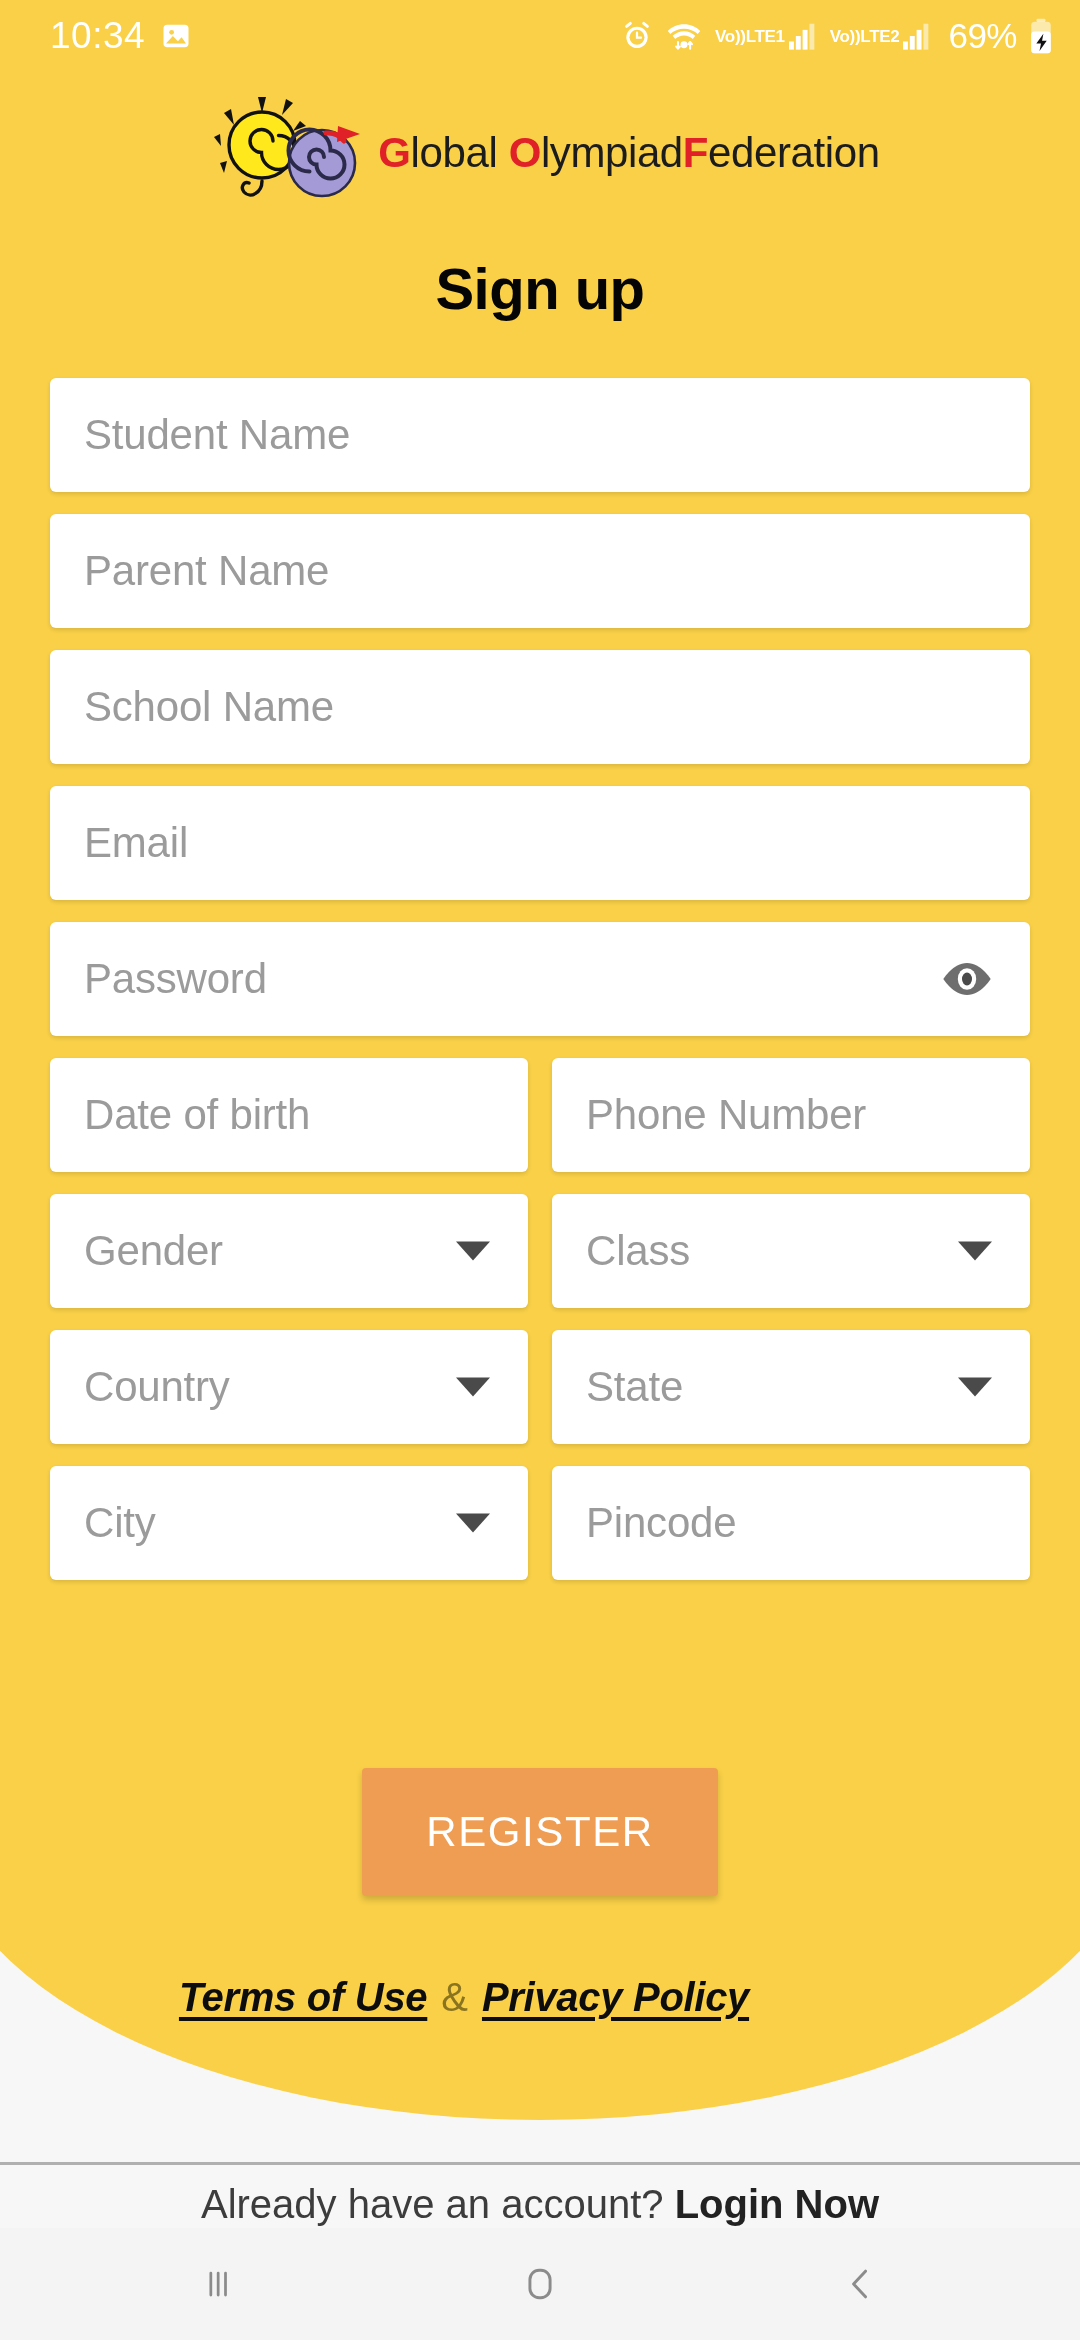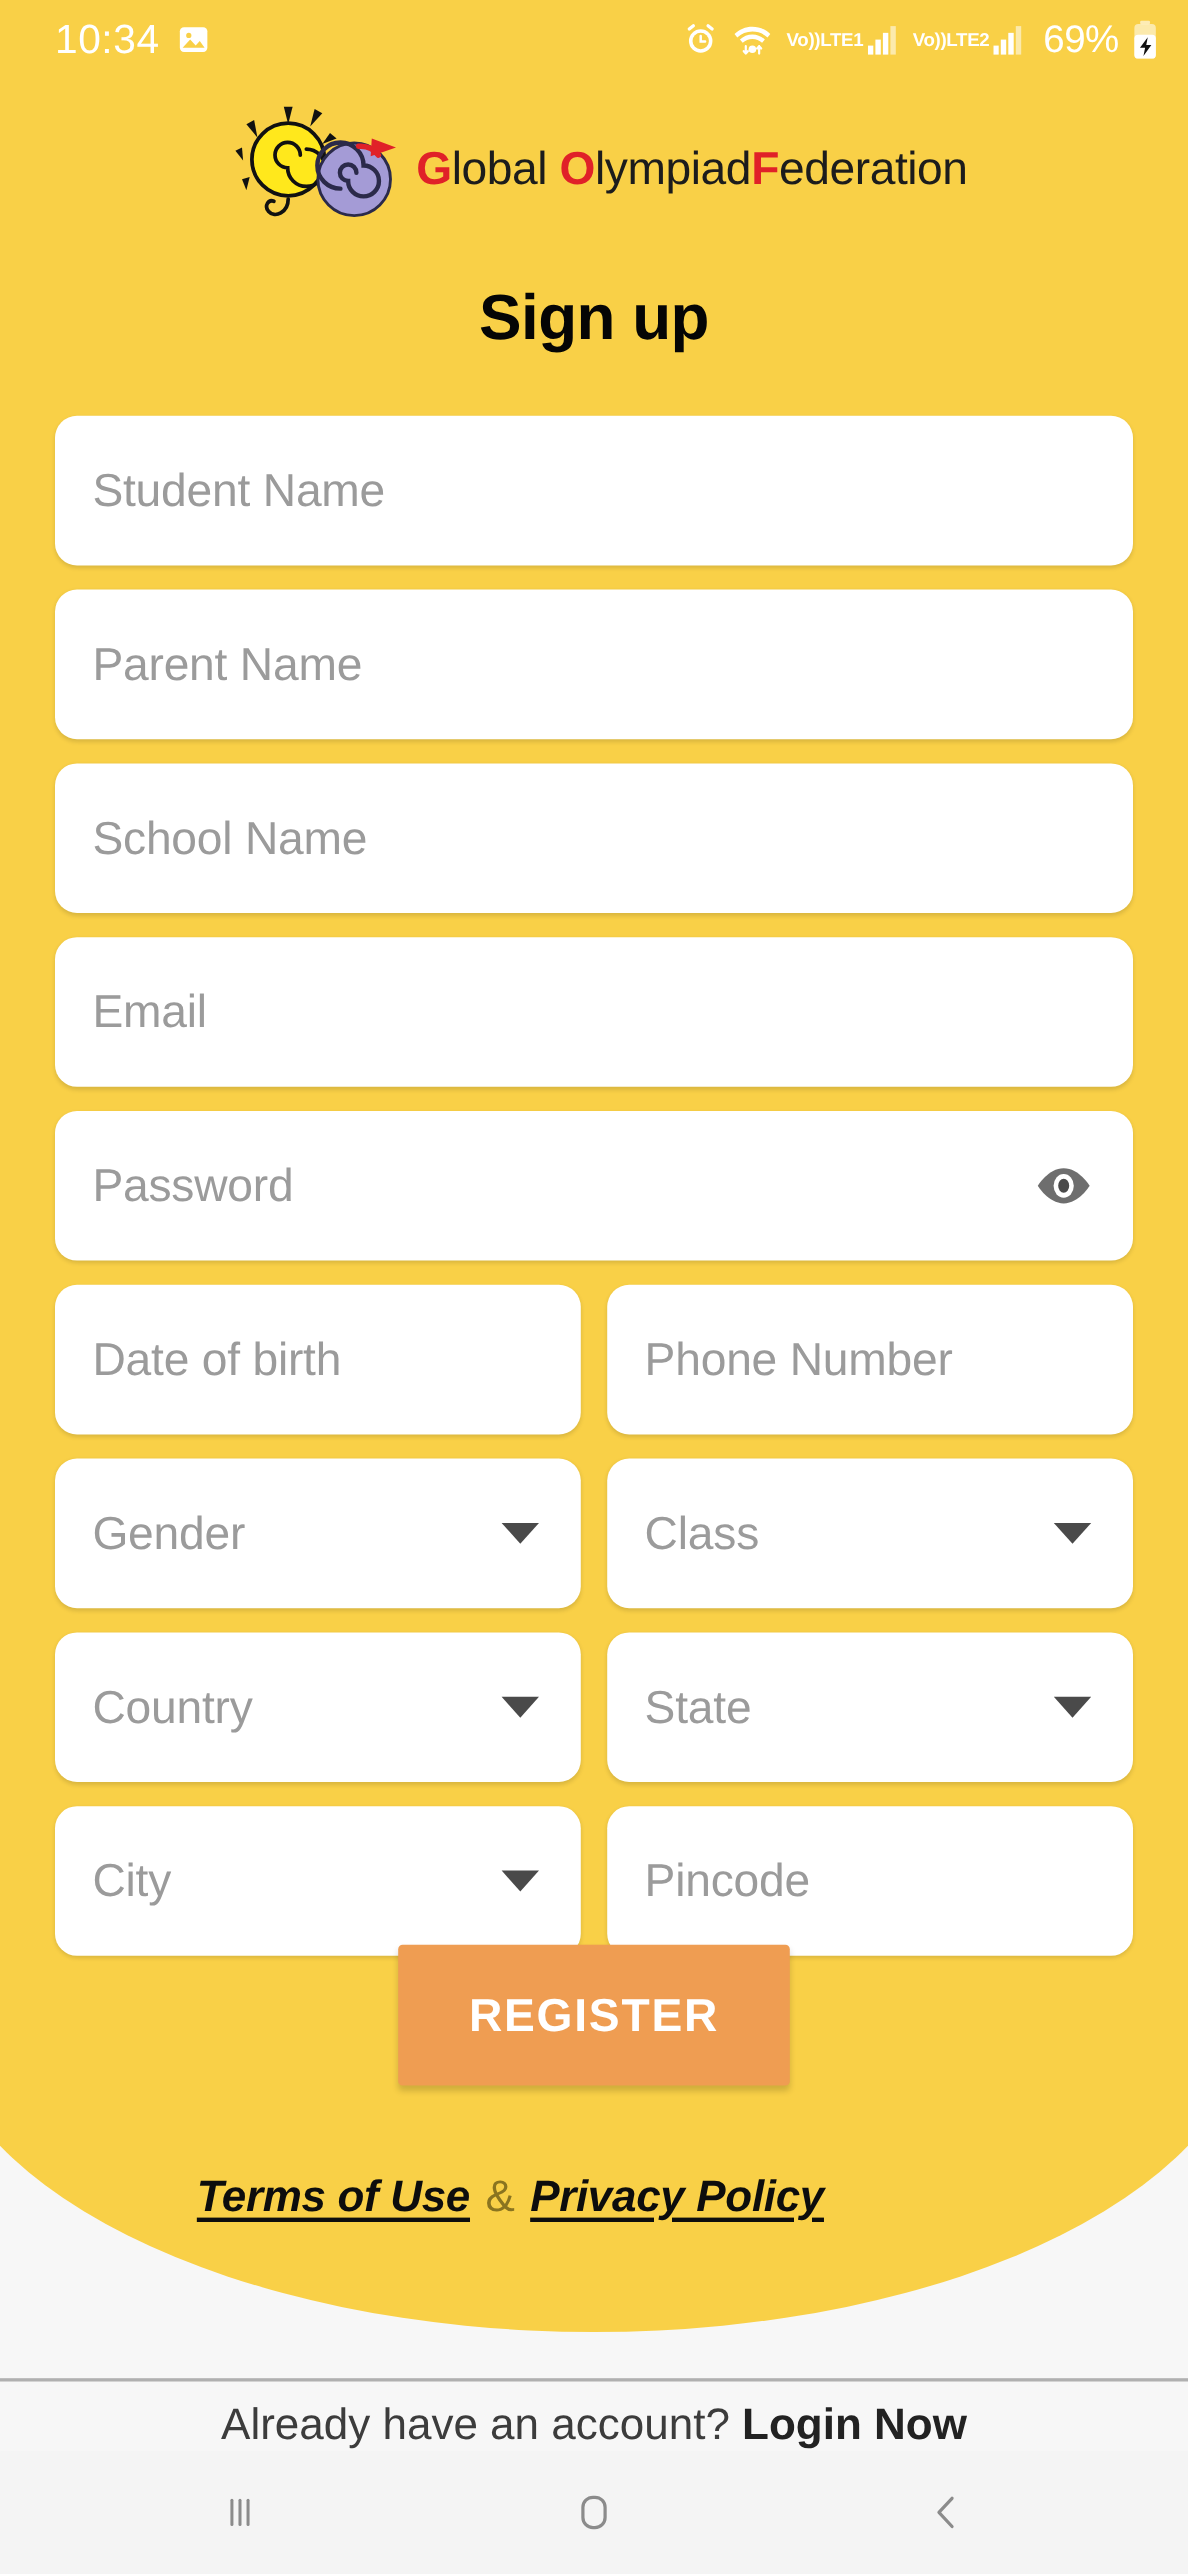--- a/index.html
+++ b/index.html
@@ -120,23 +120,23 @@
     left: 50px; top: 378px;
     width: 980px;
     z-index: 5;
   }
   .form-row { display: flex; gap: 24px; margin-bottom: 22px; }
   .form-row.full > .field { width: 980px; }
   .form-row.half > .field { width: 478px; }
 
   .field {
     position: relative;
-    height: 136px;
+    height: 114px;
     background: #ffffff;
-    border-radius: 20px;
+    border-radius: 6px;
     display: flex;
     align-items: center;
     padding: 0 34px;
     box-shadow: 0 2px 4px rgba(0,0,0,0.13);
   }
   .field-placeholder {
     font-size: 42px;
     color: #9b9b9b;
     font-weight: 400;
     letter-spacing: -0.2px;
@@ -173,21 +173,21 @@
   }
   #register-button {
     width: 356px;
     height: 128px;
     background: #EF9D52;
     border: none;
     border-radius: 4px;
     color: #ffffff;
     font-family: "Liberation Sans", sans-serif;
     font-size: 42px;
-    font-weight: 700;
+    font-weight: 400;
     letter-spacing: 1.6px;
     box-shadow: 0 4px 6px rgba(0,0,0,0.17);
     cursor: pointer;
   }
 
   
   #terms-row {
     position: absolute;
     left: 0; top: 1975px;
     width: 928px;

